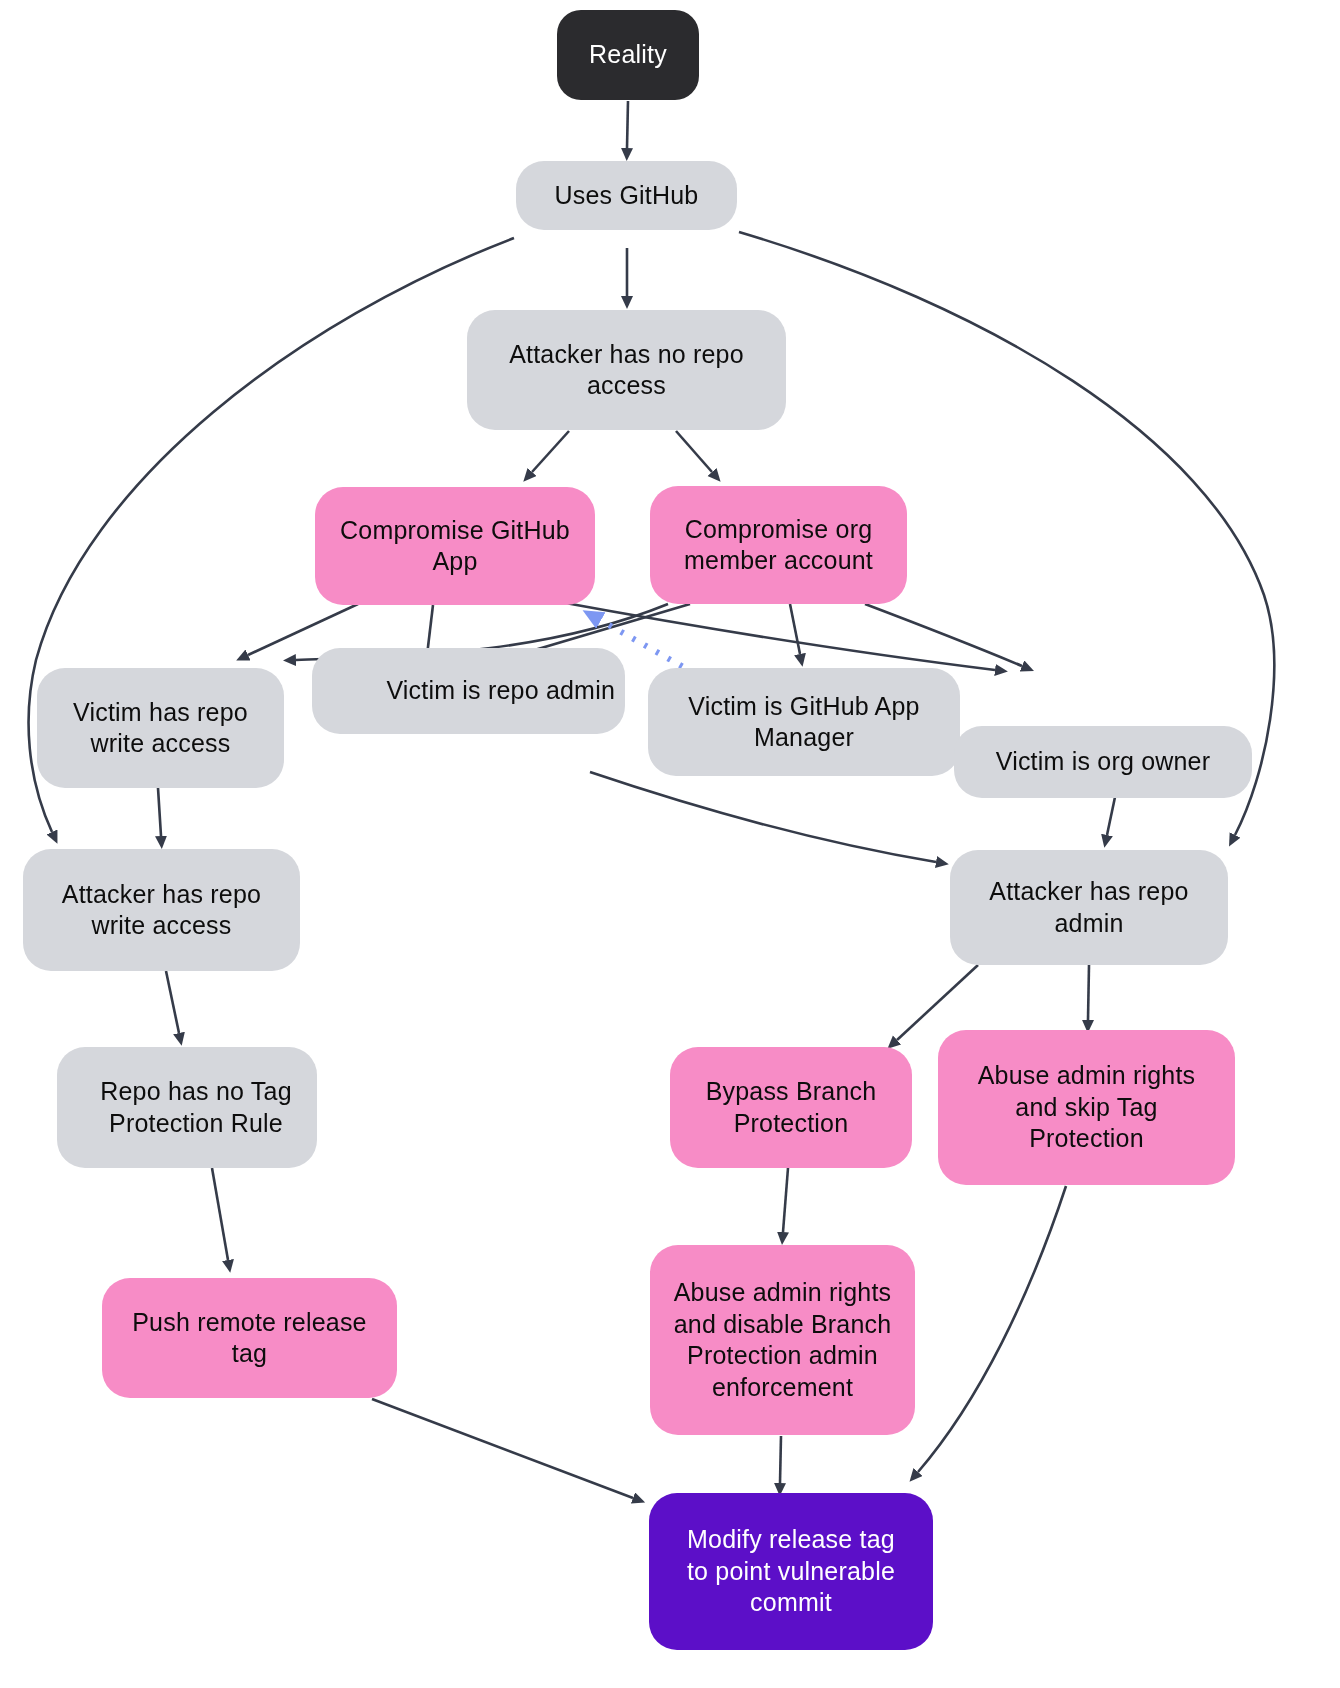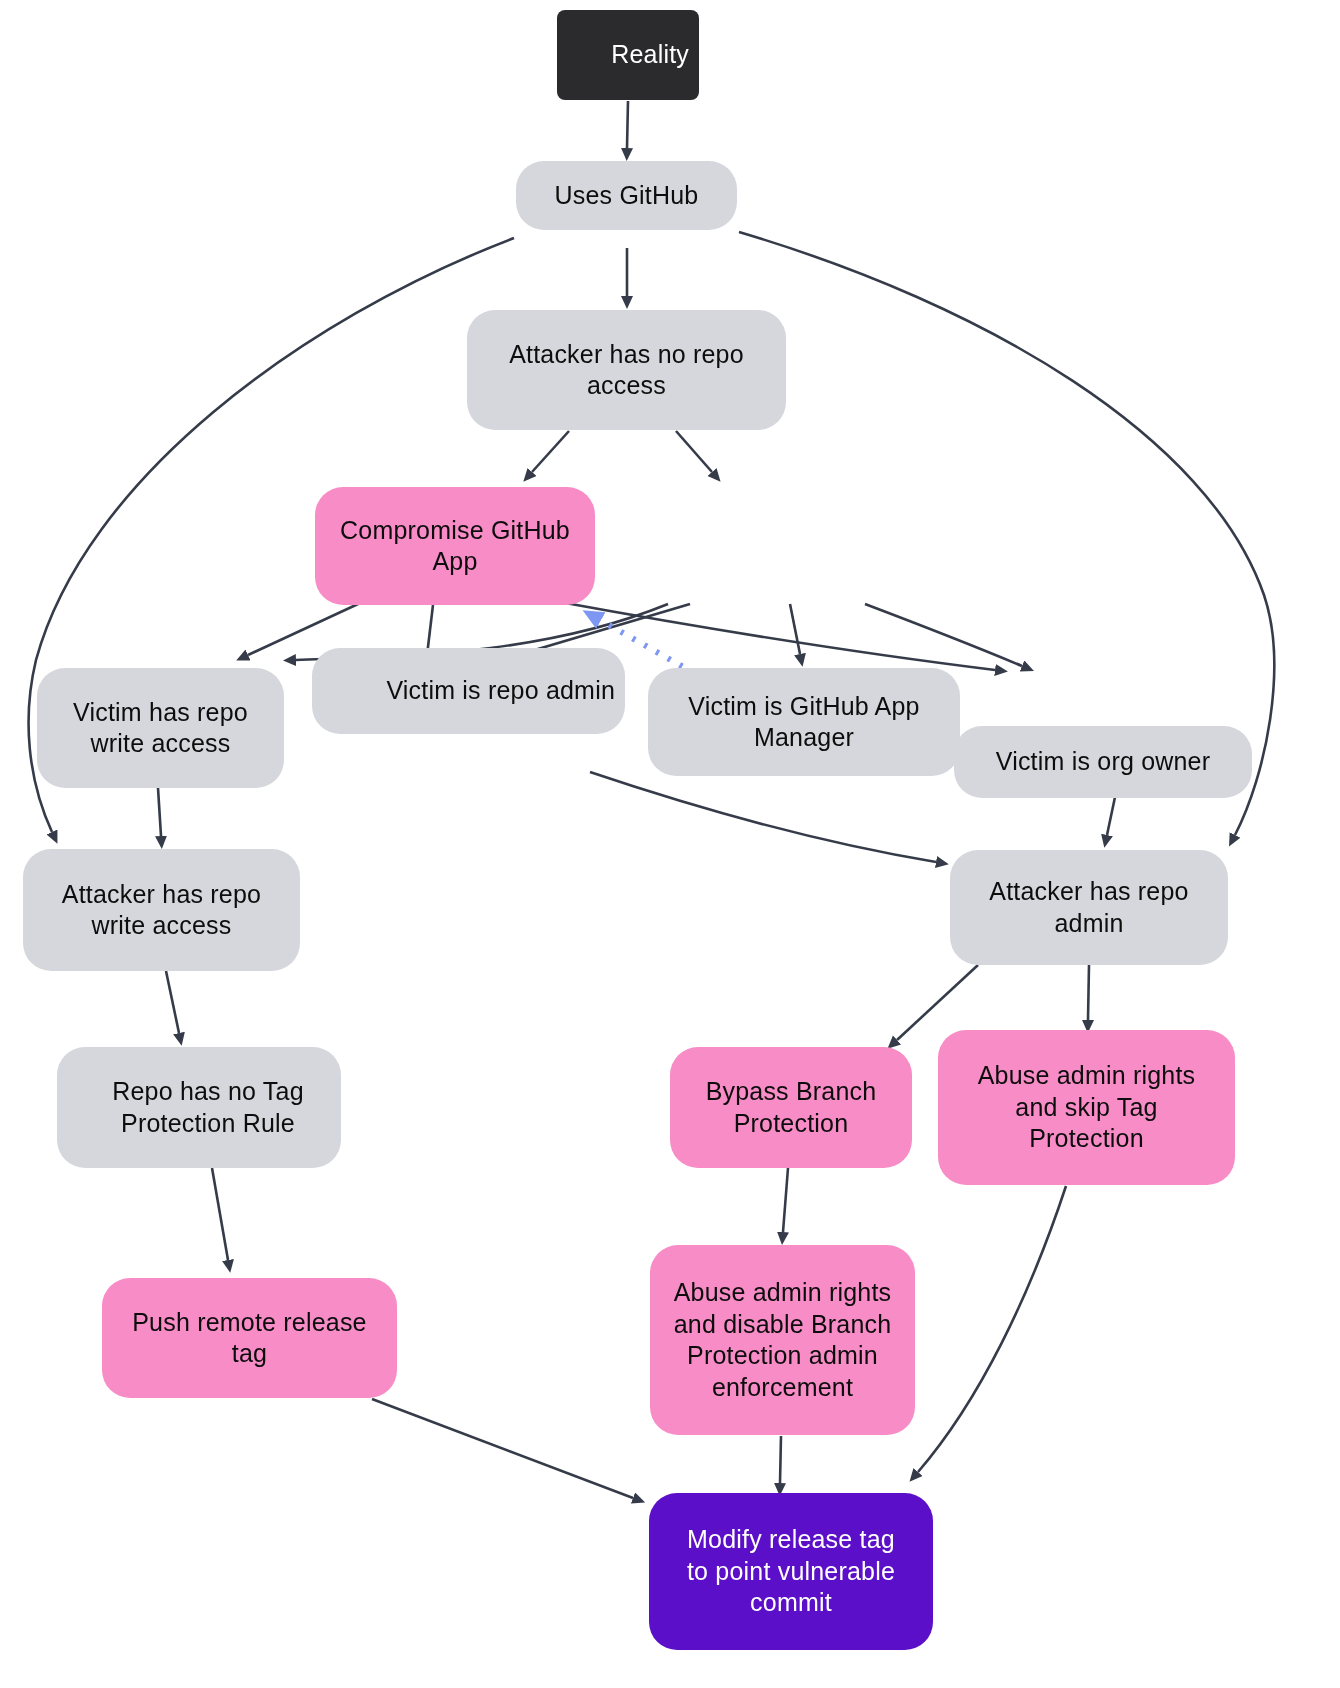--- a/index.html
+++ b/index.html
@@ -43,22 +43,21 @@
     box-sizing: border-box;
     padding: 6px 10px;
     font-size: 25px;
     line-height: 1.26;
     white-space: pre-line;
     letter-spacing: 0.2px;
   }
   .node.root {
     background: var(--root-fill, #2b2b2e);
     color: var(--root-text, #ffffff);
-    border-radius: 8px;
-    justify-content: flex-end;
+    border-radius: 24px;
   }
   .node.fact {
     background: var(--fact-fill, #d5d7dc);
     color: var(--fact-text, #0d0d0d);
   }
   .node.action {
     background: var(--action-fill, #f78cc6);
     color: var(--action-text, #0d0d0d);
   }
   .node.goal {
@@ -107,31 +106,33 @@
       <path d="M1066,1186 C1030,1295 980,1400 918,1472" class="edge" marker-end="url(#arrow-dark)"></path>
       <path d="M372,1399 L633,1498" class="edge" marker-end="url(#arrow-dark)"></path>
     </svg>
 
 <div class="node root" style="left: 557px; top: 10px; width: 142px; height: 90px;"><span class="label">Reality</span></div>
     <div class="node fact" style="left: 516px; top: 161px; width: 221px; height: 69px;"><span class="label">Uses GitHub</span></div>
     <div class="node action" style="left: 315px; top: 487px; width: 280px; height: 118px;"><span class="label">Compromise GitHub
 App</span></div>
     <div class="node fact" style="left: 467px; top: 310px; width: 319px; height: 120px;"><span class="label">Attacker has no repo
 access</span></div>
+    <div class="node action" style="left: 650px; top: 486px; width: 257px; height: 118px;"><span class="label">Compromise org
+member account</span></div>
     <div class="node fact" style="left: 37px; top: 668px; width: 247px; height: 120px;"><span class="label">Victim has repo
 write access</span></div>
     <div class="node fact" style="left: 312px; top: 648px; width: 313px; height: 86px; justify-content: flex-end;"><span class="label">Victim is repo admin</span></div>
     <div class="node fact" style="left: 648px; top: 668px; width: 312px; height: 108px;"><span class="label">Victim is GitHub App
 Manager</span></div>
     <div class="node fact" style="left: 954px; top: 686px; width: 298px; height: 72px; margin-top: 40px;"><span class="label">Victim is org owner</span></div>
     <div class="node fact" style="left: 23px; top: 849px; width: 277px; height: 122px;"><span class="label">Attacker has repo
 write access</span></div>
     <div class="node fact" style="left: 950px; top: 850px; width: 278px; height: 115px;"><span class="label">Attacker has repo
 admin</span></div>
-    <div class="node fact" style="left: 57px; top: 1047px; width: 284px; height: 121px; padding-left: 28px;"><span class="label">Repo has no Tag
+    <div class="node fact" style="left: 57px; top: 1047px; width: 260px; height: 121px; padding-left: 28px;"><span class="label">Repo has no Tag
 Protection Rule</span></div>
     <div class="node action" style="left: 670px; top: 1047px; width: 242px; height: 121px;"><span class="label">Bypass Branch
 Protection</span></div>
     <div class="node action" style="left: 938px; top: 1030px; width: 297px; height: 155px;"><span class="label">Abuse admin rights
 and skip Tag
 Protection</span></div>
     <div class="node action" style="left: 650px; top: 1245px; width: 265px; height: 190px;"><span class="label">Abuse admin rights
 and disable Branch
 Protection admin
 enforcement</span></div>

